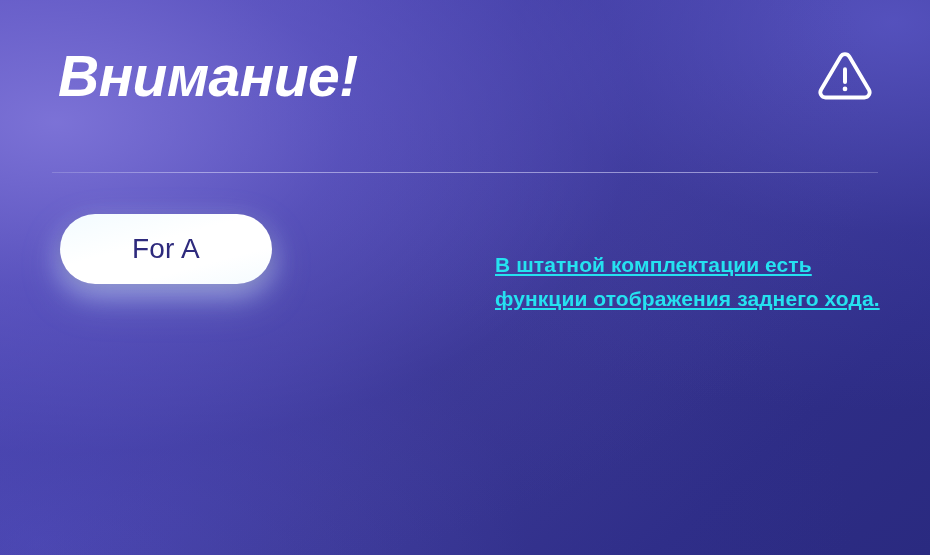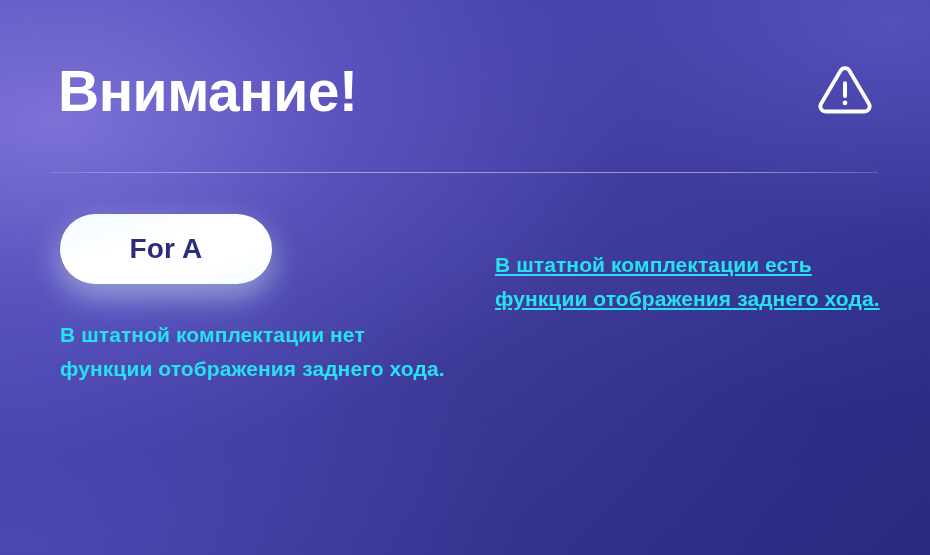--- a/index.html
+++ b/index.html
@@ -29,22 +29,23 @@
   }
 
   
   .header {
     position: absolute;
     left: 58px;
     top: 48px;
     right: 52px;
     height: 86px;
     display: flex;
-    align-items: center;
+    align-items: flex-start;
     justify-content: space-between;
+    font-style: italic;
   }
   .page-title {
     font-size: 57px;
     line-height: 1;
     font-weight: 700;
     color: #ffffff;
     letter-spacing: -0.5px;
     margin: 0;
     white-space: nowrap;
   }
@@ -92,21 +93,21 @@
       0 10px 26px rgba(225,240,255,0.40),
       0 16px 40px rgba(190,215,255,0.26),
       0 3px 10px rgba(20,18,70,0.22);
     cursor: pointer;
   }
   .pill-a { width: 212px; }
   .pill-b { width: 208px; }
 
   .pill-label {
     font-size: 28px;
-    font-weight: 700;
+    font-weight: 400;
     color: #2e2a7d;
     letter-spacing: 0.2px;
     user-select: none;
   }
 
   .desc {
     margin: 0;
     padding-top: 34px;
     font-size: 21px;
     line-height: 1.62;
@@ -133,21 +134,20 @@
   </div>
 
   <div class="divider"></div>
 
   <div class="columns">
 
     <div class="col col-a">
       <div class="pill pill-a">
         <span class="pill-label">For A</span>
       </div>
-      <p class="desc">В штатной комплектации нет функции отображения заднего хода.</p>
     </div>
 
     <div class="col col-b">
       <p class="desc desc-b">В штатной комплектации есть функции отображения заднего хода.</p>
     </div>
 
   </div>
 </div>
 
 </body></html>

